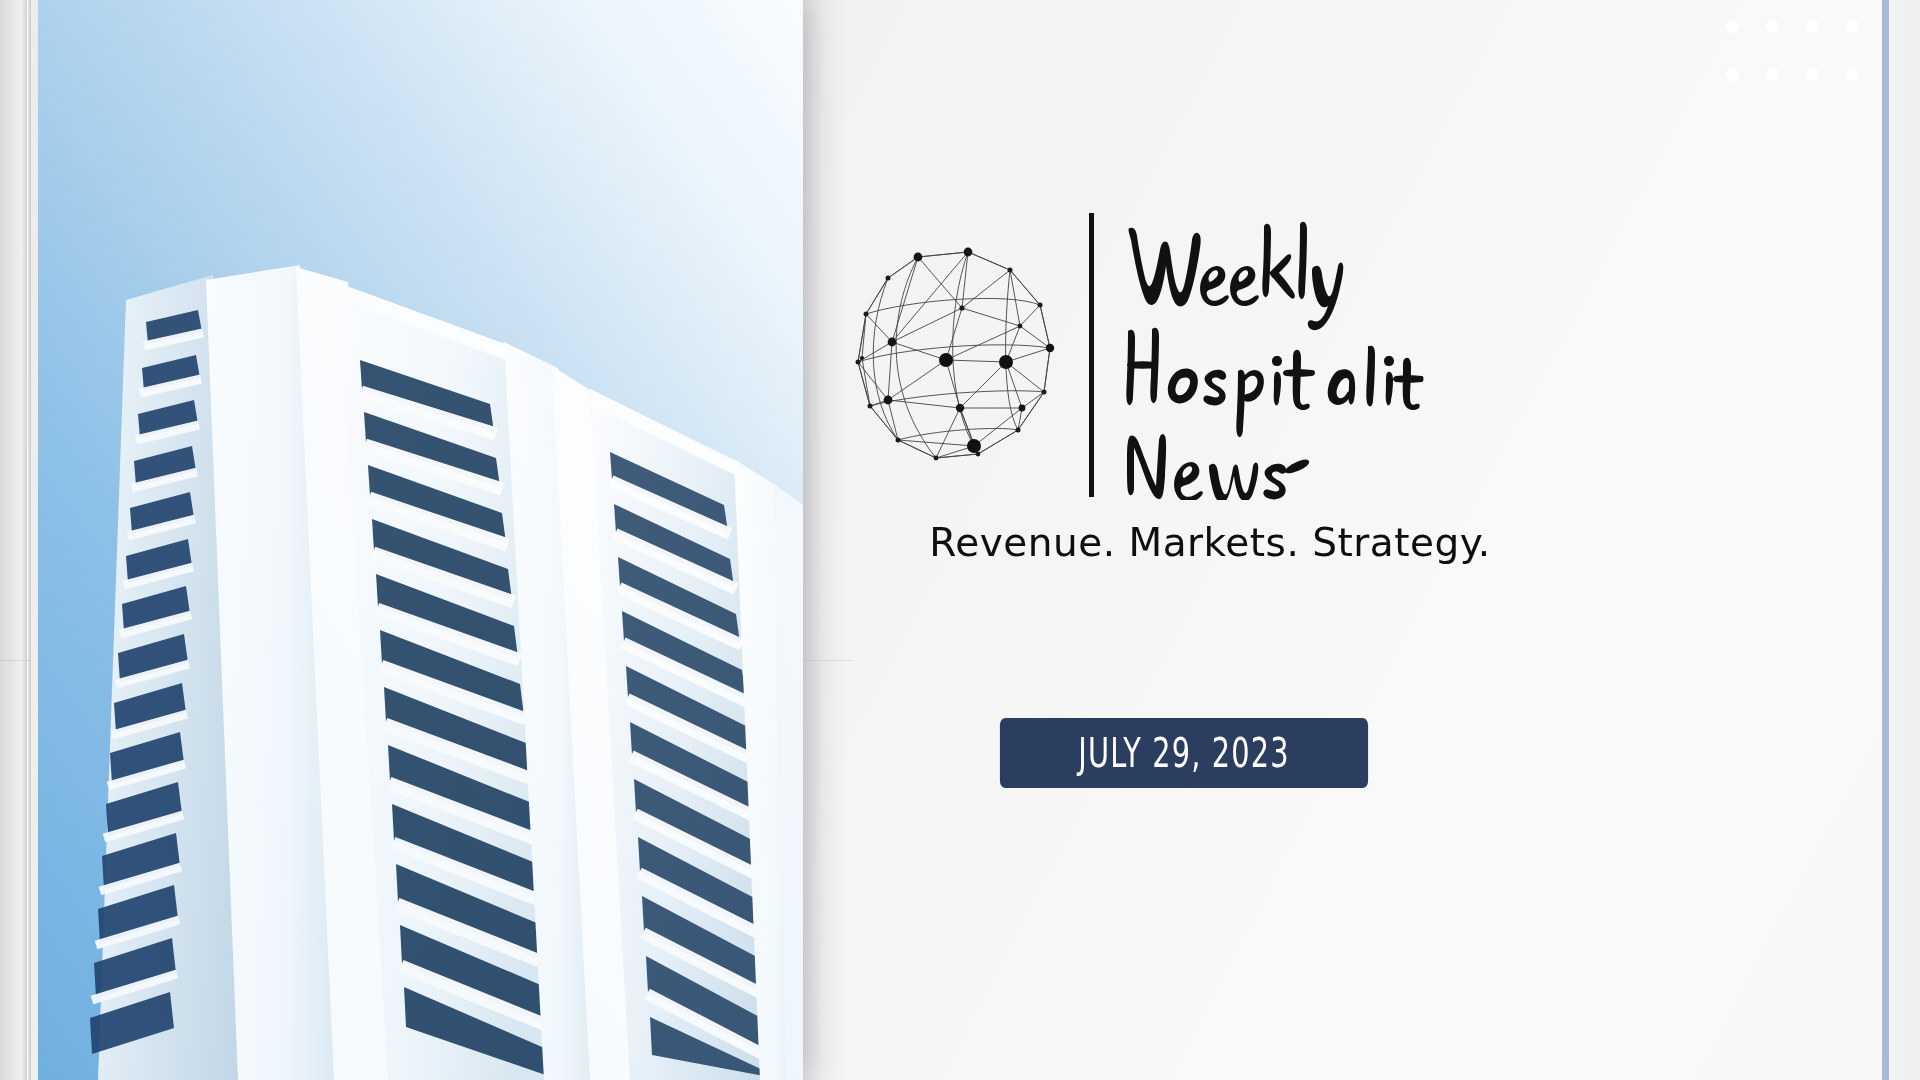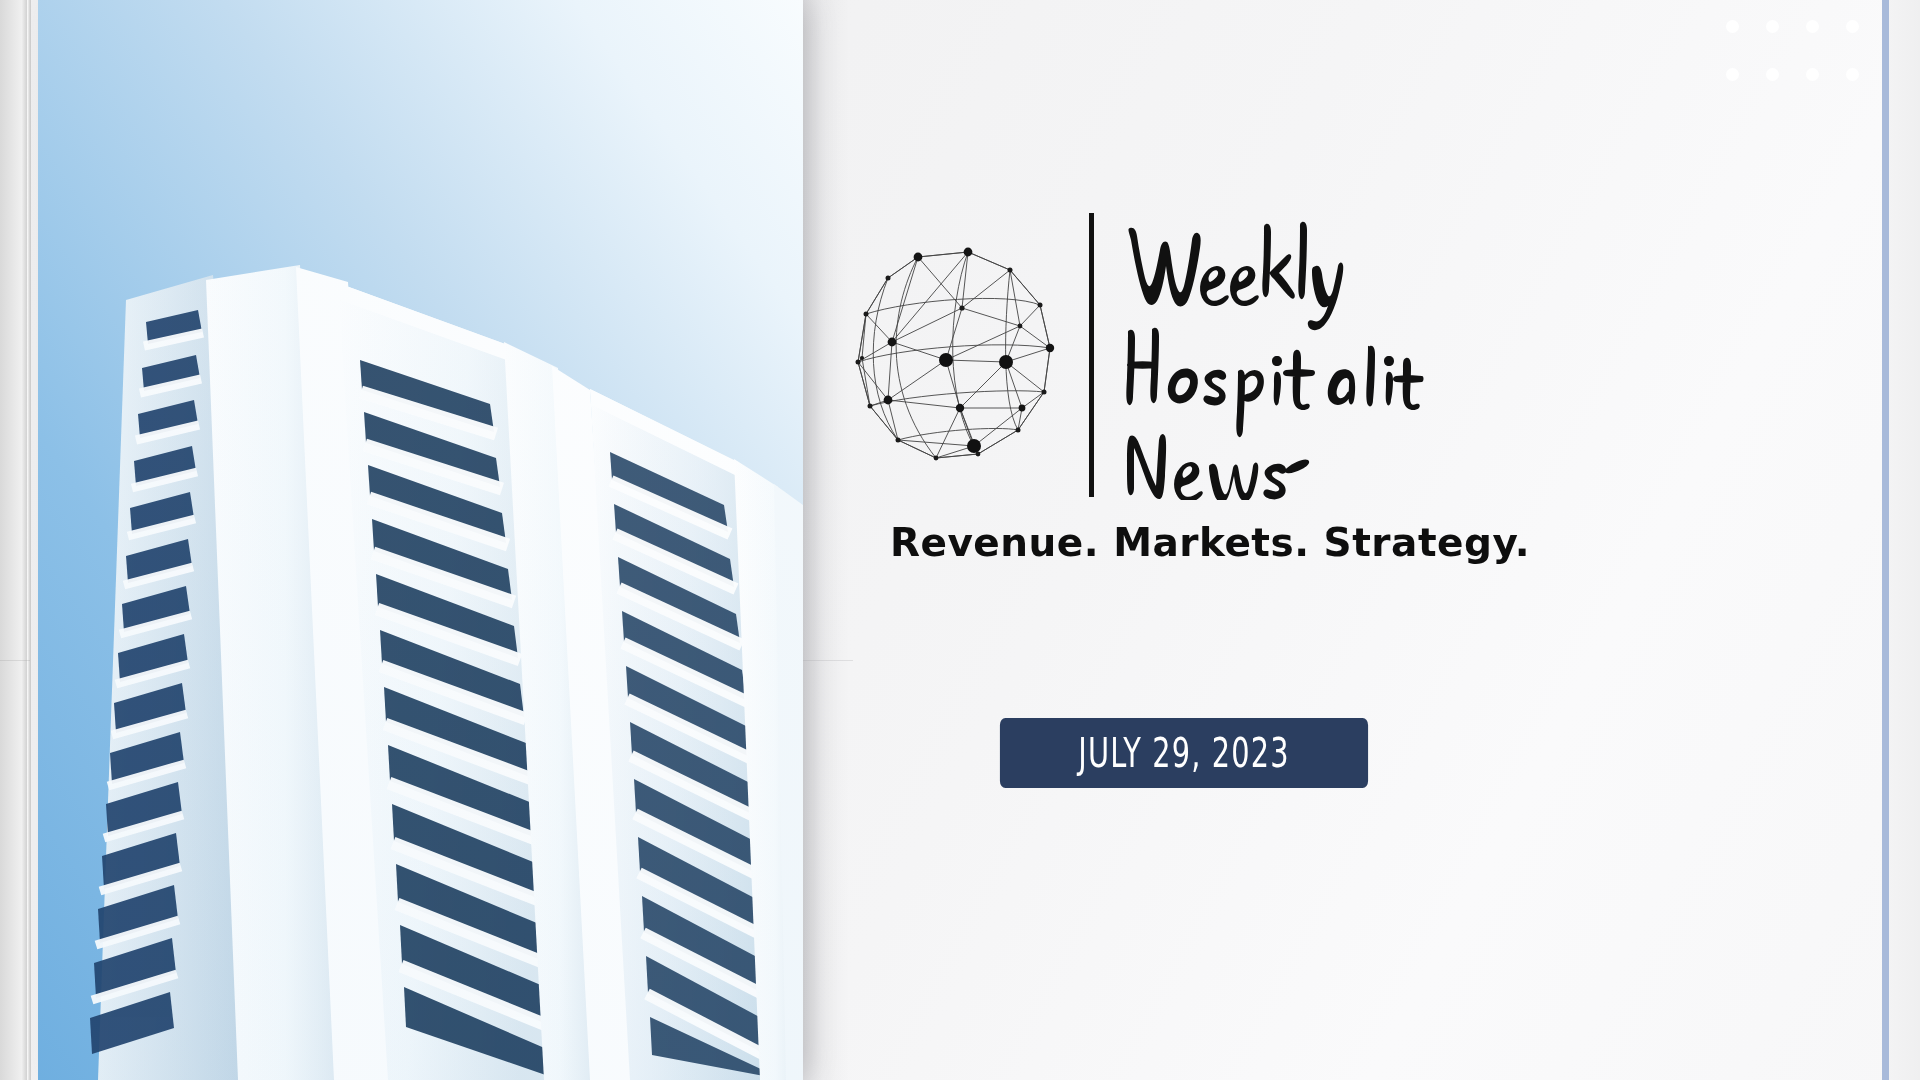--- a/index.html
+++ b/index.html
@@ -127,21 +127,21 @@
     justify-content: center;
   }
   .wordmark svg { display: block; }
 
   .tagline {
     position: absolute;
     left: 0; top: 520px;
     width: 740px;
     text-align: center;
     font-family: "DejaVu Sans", sans-serif;
-    font-weight: bold;
+    font-weight: normal;
     font-size: 39px;
     letter-spacing: 0.5px;
     color: #0e0e0e;
     white-space: nowrap;
   }
 
   .date-badge {
     position: absolute;
     left: 108px; top: 718px;
     width: 472px; height: 70px;

